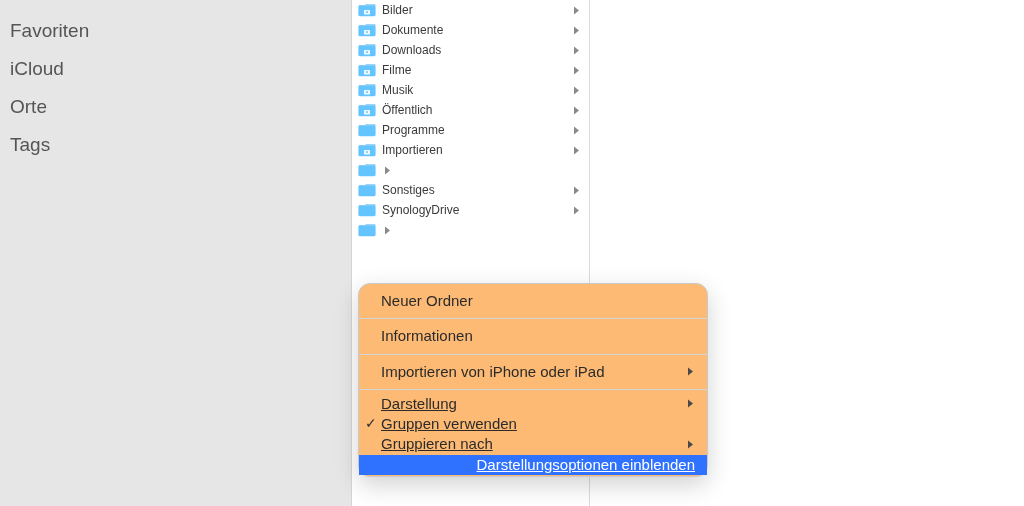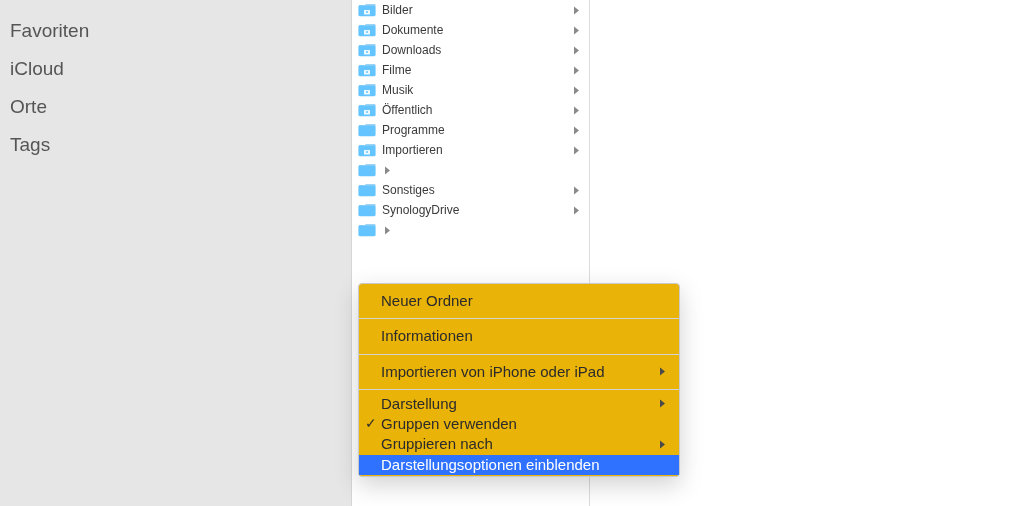--- a/index.html
+++ b/index.html
@@ -53,50 +53,51 @@
     display: flex;
     align-items: center;
     justify-content: center;
   }
   .chevron svg { display: block; }
 
   .context-menu {
     position: absolute;
     left: 6px;
     top: 283px;
-    width: 322px;
-    background: #eab308;
+    width: 350px;
+    background: #fdba74;
     border: 1px solid #c9c9c9;
-    border-radius: 4px;
+    border-radius: 12px;
     box-shadow: 0 8px 24px rgba(0,0,0,0.18);
     padding: 4px 0 1px 0;
     font-size: 15px;
     color: #2b2b2b;
   }
   .menu-item {
     display: flex;
     align-items: center;
     padding: 3px 12px 3px 22px;
     position: relative;
     cursor: default;
     line-height: 1.35;
   }
-  .menu-item.compact { padding-top: 0px; padding-bottom: 0px; line-height: 1.35; }
+  .menu-item.compact { padding-top: 0px; padding-bottom: 0px; line-height: 1.35; text-decoration: underline; }
   .menu-item .check {
     position: absolute;
     left: 6px;
     top: 50%;
     transform: translateY(-54%);
     font-size: 14px;
   }
   .menu-item .label { flex: 1; }
   .menu-item .sub-arrow { width: 10px; display: flex; align-items: center; justify-content: center; }
   .menu-item.selected {
     background: #2f72ff;
     color: #fff;
+    text-align: right;
   }
   .menu-sep {
     height: 1px;
     background: #d4d4d4;
     margin: 4px 0;
   }
 </style>
 </head>
 <body>
 

